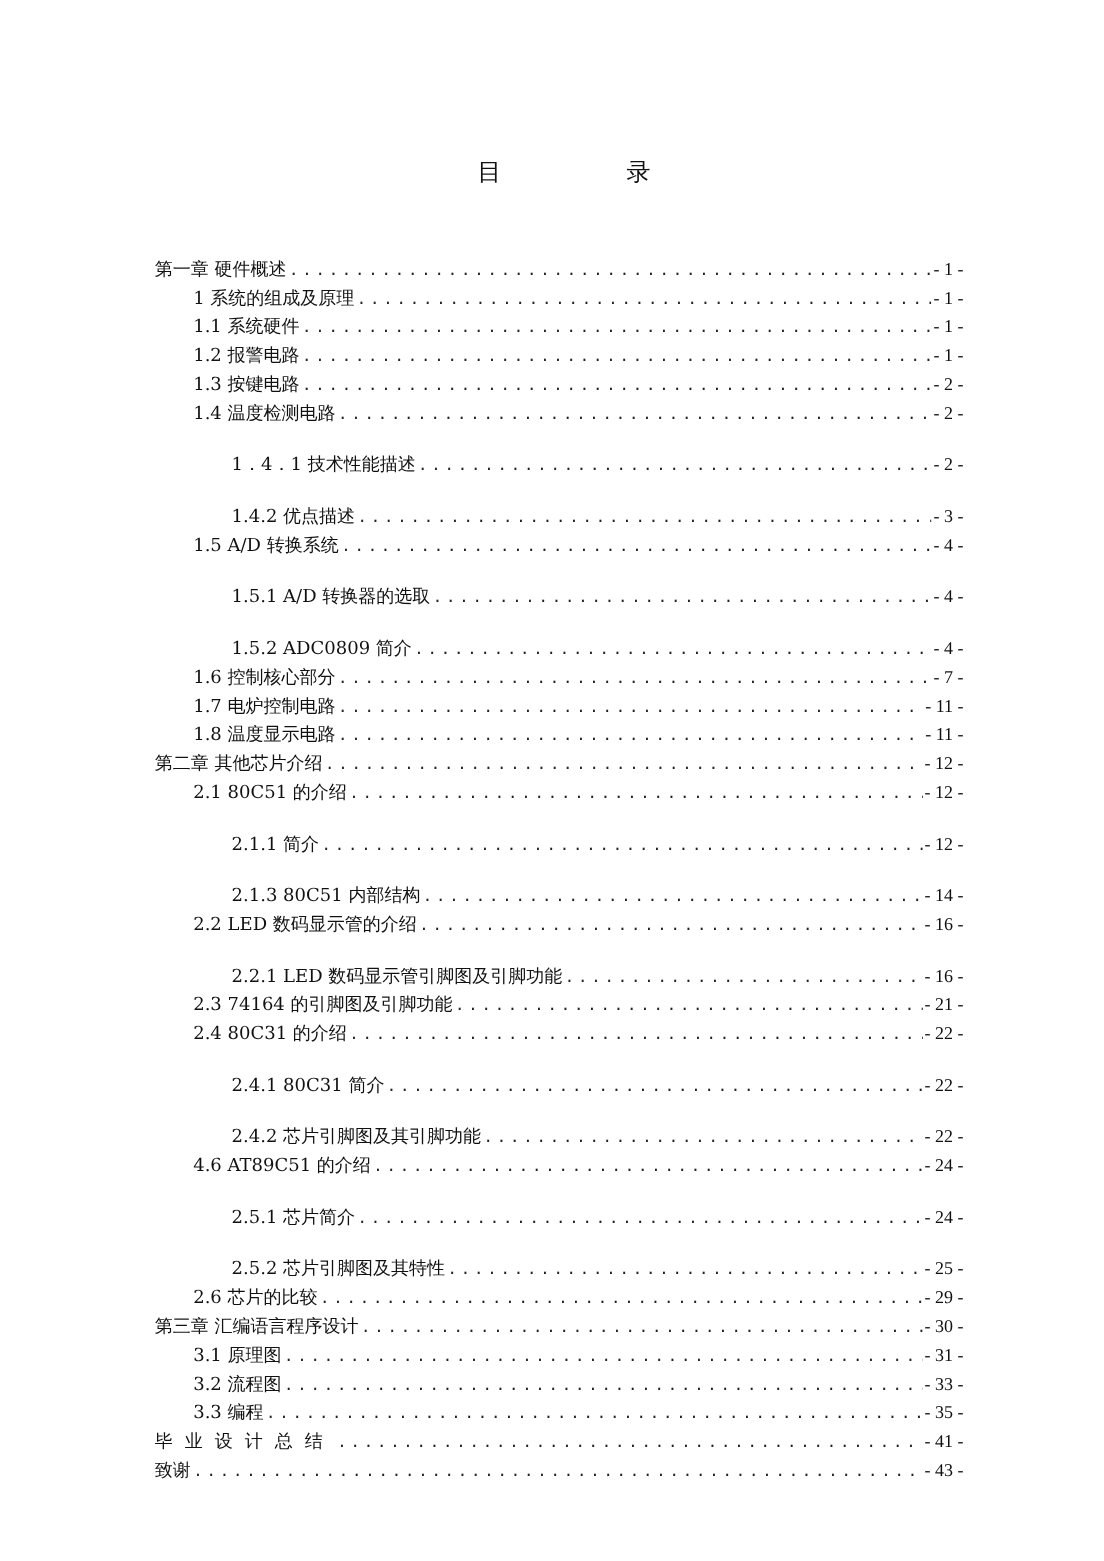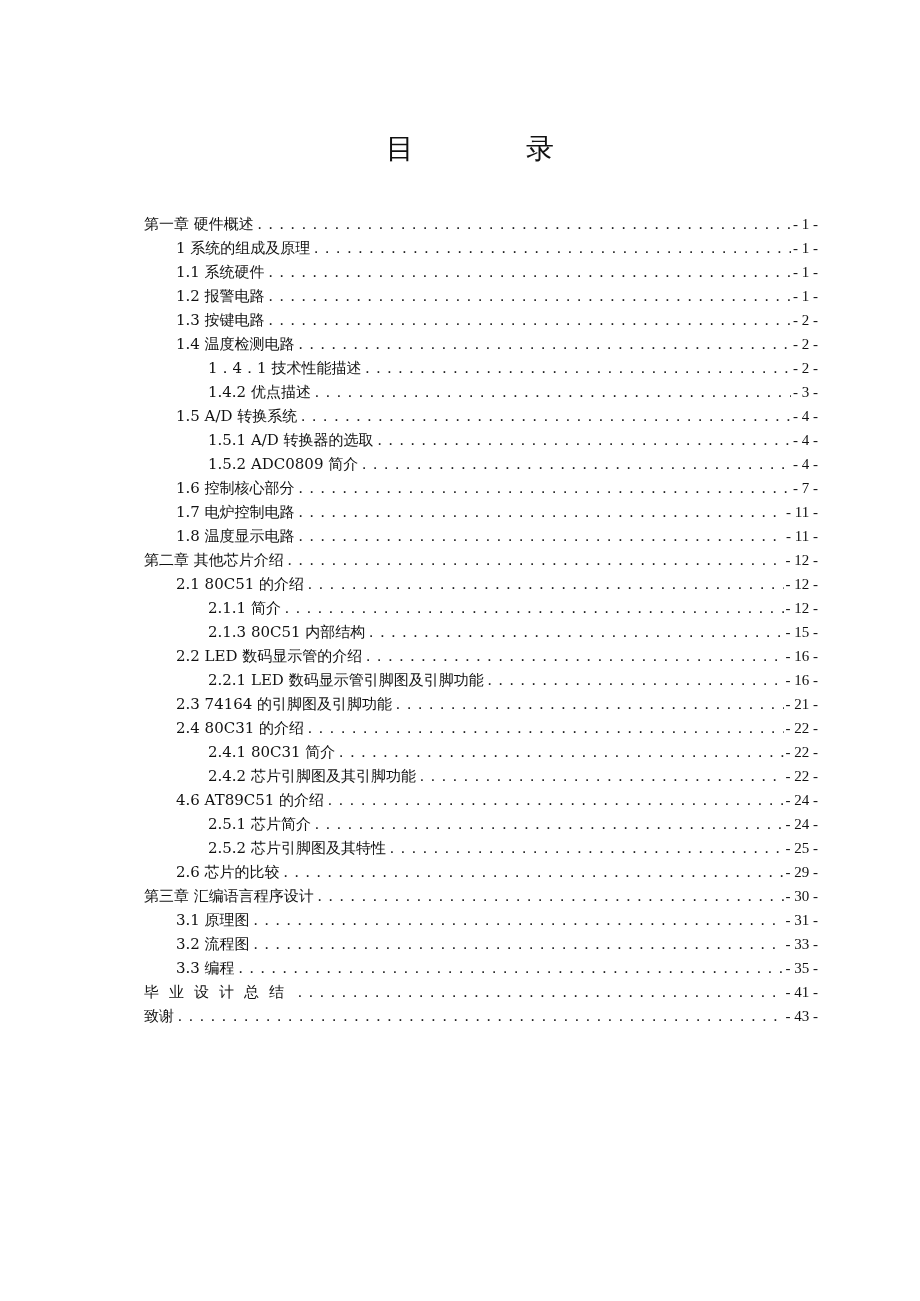--- a/index.html
+++ b/index.html
@@ -1,31 +1,31 @@
 <!DOCTYPE html>
 <html><head>
 <meta charset="utf-8">
 <style>
   html, body { margin: 0; padding: 0; background: #ffffff; }
   body { width: 920px; height: 1301px; position: relative; overflow: hidden;
          font-family: "DejaVu Serif", "Liberation Serif", serif; color: #111; }
   .title { position: absolute; top: 130px; left: 0; width: 920px; text-align: center;
-           font-size: 28px; letter-spacing: 42px; padding-left: 62px; box-sizing: border-box;
+           font-size: 20px; letter-spacing: 42px; padding-left: 62px; box-sizing: border-box;
            font-family: "DejaVu Sans", sans-serif; }
-  .toc { position: absolute; top: 212px; left: 144px; width: 674px; text-align: right; }
+  .toc { position: absolute; top: 212px; left: 129px; width: 674px; text-align: right; }
   .row { position: relative; height: 24px; line-height: 24px; font-size: 15px;
          display: flex; align-items: baseline; white-space: nowrap; }
   .row .label { flex: 0 0 auto; padding-right: 2px; }
   .row .leader { flex: 1 1 auto; overflow: hidden; color: #222; letter-spacing: 3.2px;
                  font-family: "DejaVu Sans Mono", monospace; font-size: 13px; }
   .row .leader::before { content: "....................................................................................................................................................................................................................................................."; }
   .row .page { flex: 0 0 auto; font-family: "Liberation Serif", serif; font-size: 15px; padding-left: 2px; }
   .lv0 { padding-left: 0; }
   .lv1 { padding-left: 32px; }
-  .lv2 { padding-left: 64px; }
+  .lv2 { padding-left: 64px; margin-top: 19px; }
   .spaced .label { letter-spacing: 10px; }
 </style>
 </head>
 <body>
 
 <div class="title">目　录</div>
 
 <div class="toc">
   <div class="row lv0">
       <span class="label">第一章 硬件概述</span>
@@ -108,21 +108,21 @@
       <span class="page">- 12 -</span>
     </div>
   <div class="row lv2">
       <span class="label">2.1.1 简介</span>
       <span class="leader"></span>
       <span class="page">- 12 -</span>
     </div>
   <div class="row lv2">
       <span class="label">2.1.3 80C51 内部结构</span>
       <span class="leader"></span>
-      <span class="page">- 15 -</span>
+      <span class="page">- 14 -</span>
     </div>
   <div class="row lv1">
       <span class="label">2.2  LED 数码显示管的介绍</span>
       <span class="leader"></span>
       <span class="page">- 16 -</span>
     </div>
   <div class="row lv2">
       <span class="label">2.2.1  LED 数码显示管引脚图及引脚功能</span>
       <span class="leader"></span>
       <span class="page">- 16 -</span>

